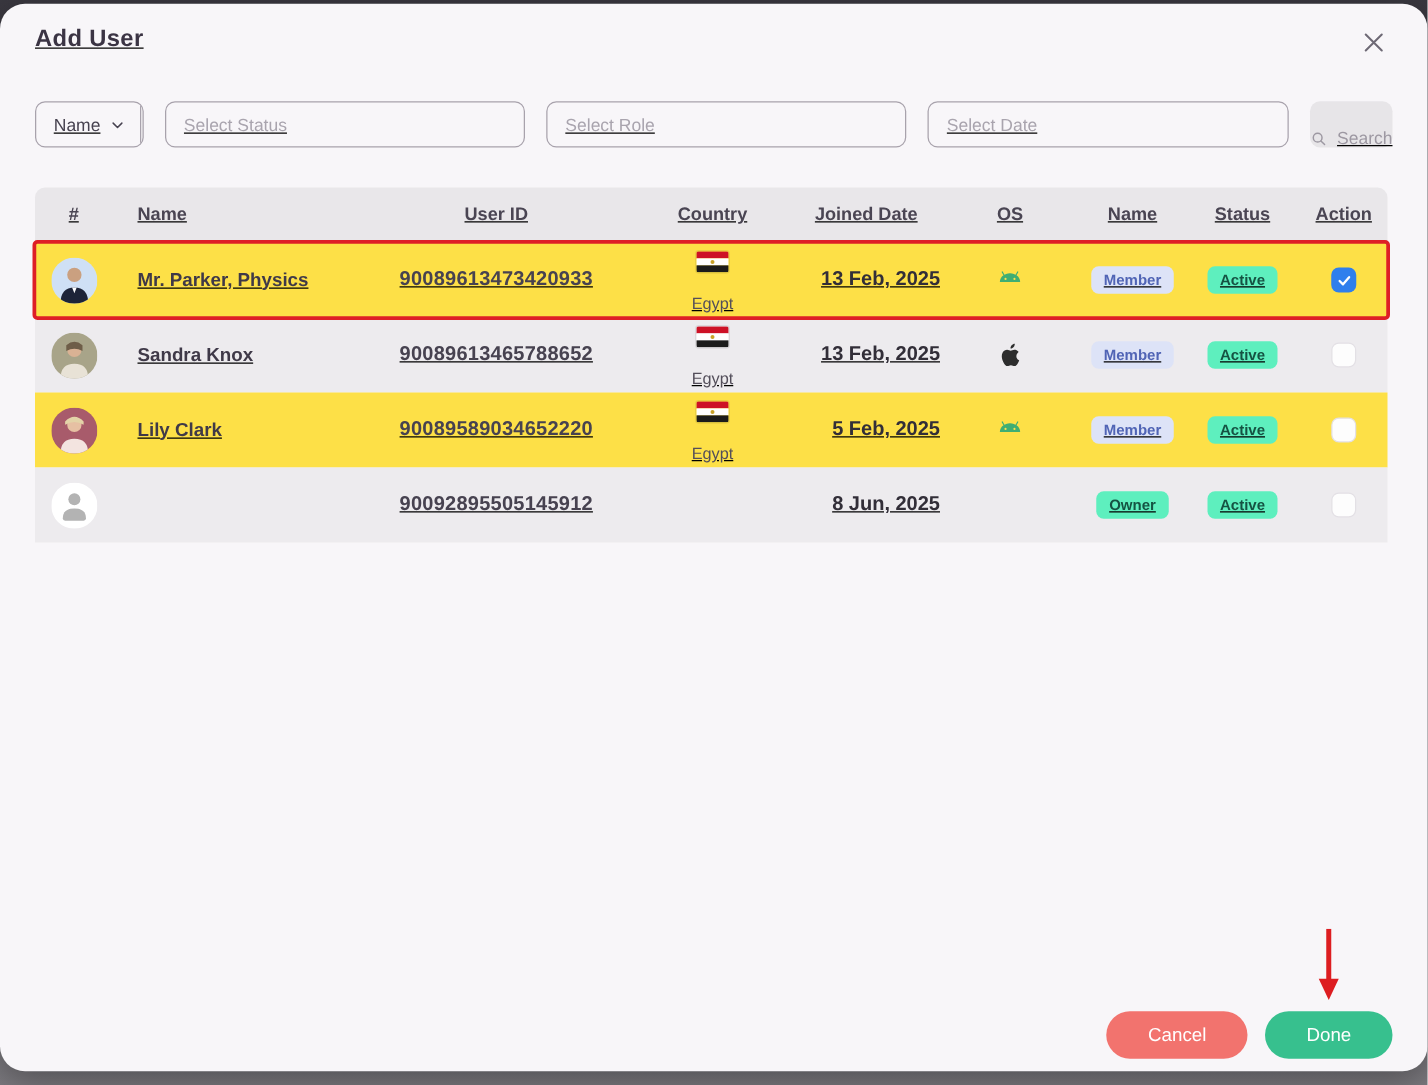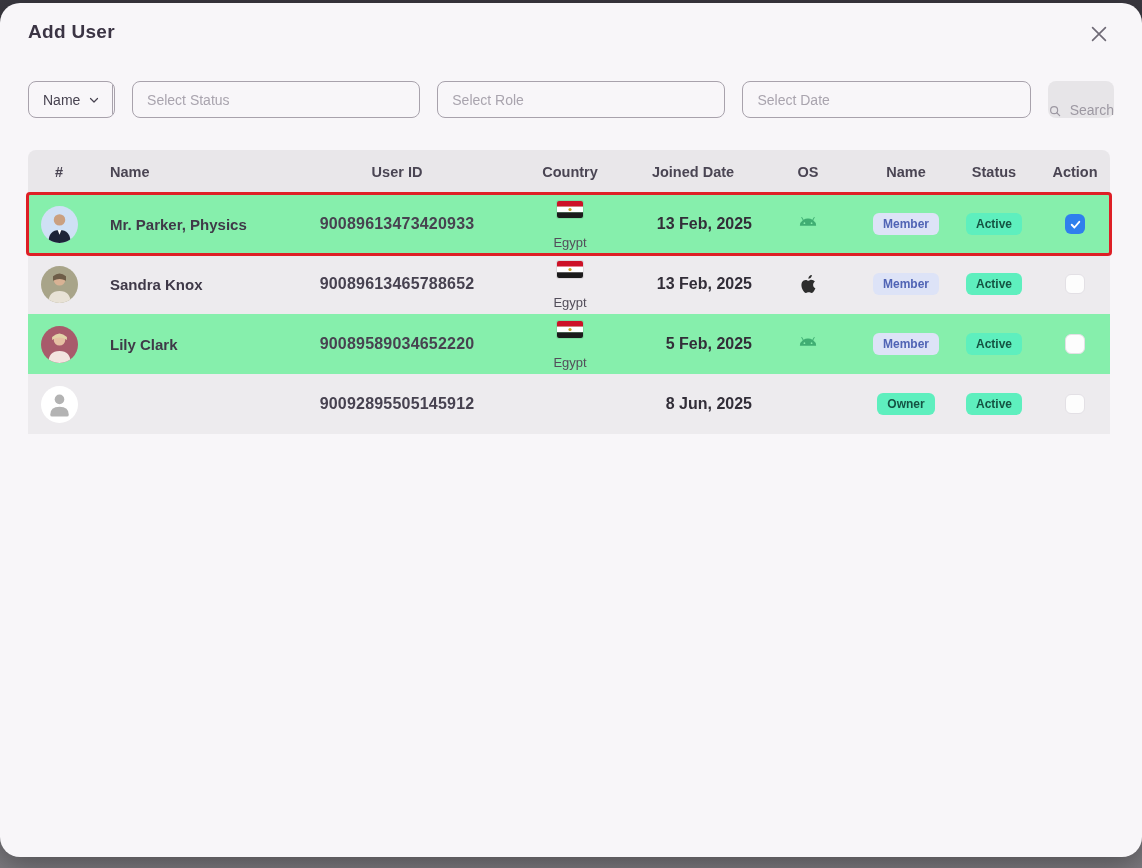--- a/index.html
+++ b/index.html
@@ -7,20 +7,21 @@
   body {
     font-family: "Liberation Sans", "DejaVu Sans", sans-serif;
     background: linear-gradient(180deg,#3a3840 0%,#55535a 40%,#7d7b80 100%);
     position:relative;
   }
   .modal {
     position:absolute; left:0; right:0; top:3px; bottom:11px;
     background:#f8f6f9; border-radius:20px;
     box-shadow:0 8px 30px rgba(0,0,0,.35);
     padding:18px 28px;
+    text-decoration:underline;
   }
   
   .modal-head { display:flex; justify-content:space-between; align-items:flex-start; }
   .modal-title { font-size:19px; font-weight:700; color:#3b3444; letter-spacing:.3px; }
   .close-btn { width:26px; height:26px; cursor:pointer; color:#6f6a76; margin-top:2px; }
   .close-btn svg { width:22px; height:22px; display:block; }
 
   
   .filters { display:flex; margin-top:32px; gap:17px; height:37px; }
   .combo { display:flex; width:350px; border:1px solid #a8a2ac; border-radius:8px; background:#f8f6f9; overflow:hidden; }
@@ -40,21 +41,21 @@
   .search-btn svg { width:14px; height:14px; stroke:#9d98a2; }
 
   
   .table { margin-top:32px; width:1082px; }
   .tgrid { display:grid; grid-template-columns:62px 198px 218px 128px 118px 112px 84px 92px 70px; align-items:center; }
   .thead { background:#e9e7ea; border-radius:8px 8px 0 0; height:44px; font-size:14.5px; font-weight:700; color:#4a4553; }
   .thead > div { text-align:center; }
   .thead > div:nth-child(2) { text-align:left; padding-left:20px; }
   .trow { height:60px; font-size:15px; }
   .trow.alt { background:#edebee; }
-  .trow.base { background:#86efac; }
+  .trow.base { background:#fde047; }
   .trow.highlight { outline:3px solid #de1f26; outline-offset:-1px; border-radius:2px; position:relative; z-index:2; }
   .cell-center { display:flex; justify-content:center; align-items:center; }
   .avatar { width:37px; height:37px; border-radius:50%; margin:0 auto; overflow:hidden; position:relative; }
   .avatar svg { width:100%; height:100%; display:block; }
   .cell-name { padding-left:20px; font-weight:700; color:#3f3948; font-size:15px; }
   .cell-id { text-align:center; font-weight:700; color:#474250; font-size:16px; letter-spacing:.2px; }
   .cell-country { display:flex; align-items:center; justify-content:center; gap:14px;flex-direction:column; }
   .flag { width:26px; height:17px; border-radius:2px; overflow:hidden; display:block; box-shadow:0 0 0 1px rgba(0,0,0,.08); }
   .country-label { font-size:13px; font-weight:500; color:#534e5a; position:relative; top:3px; }
   .cell-date { text-align:right; font-weight:700; color:#322e38; font-size:16px; }
@@ -270,14 +271,26 @@
           <div class="cell-center">
             <span class="badge badge-active">Active</span>
           </div>
           <div class="cell-center">
             <div class="checkbox off"></div>
           </div>
         </div>
       </div>
   </div>
 
+  <div class="footer">
+    <button class="pill cancel">Cancel</button>
+    <button class="pill done">
+      <span>Done</span>
+      <span class="arrow">
+        <svg viewBox="0 0 18 58" width="18" height="58">
+            <path d="M9 0 L9 42" stroke="#dd1d21" stroke-width="4"></path>
+            <path d="M1 40 L17 40 L9 57 Z" fill="#dd1d21"></path>
+          </svg>
+      </span>
+    </button>
+  </div>
 
 </div>
 
 </body></html>

